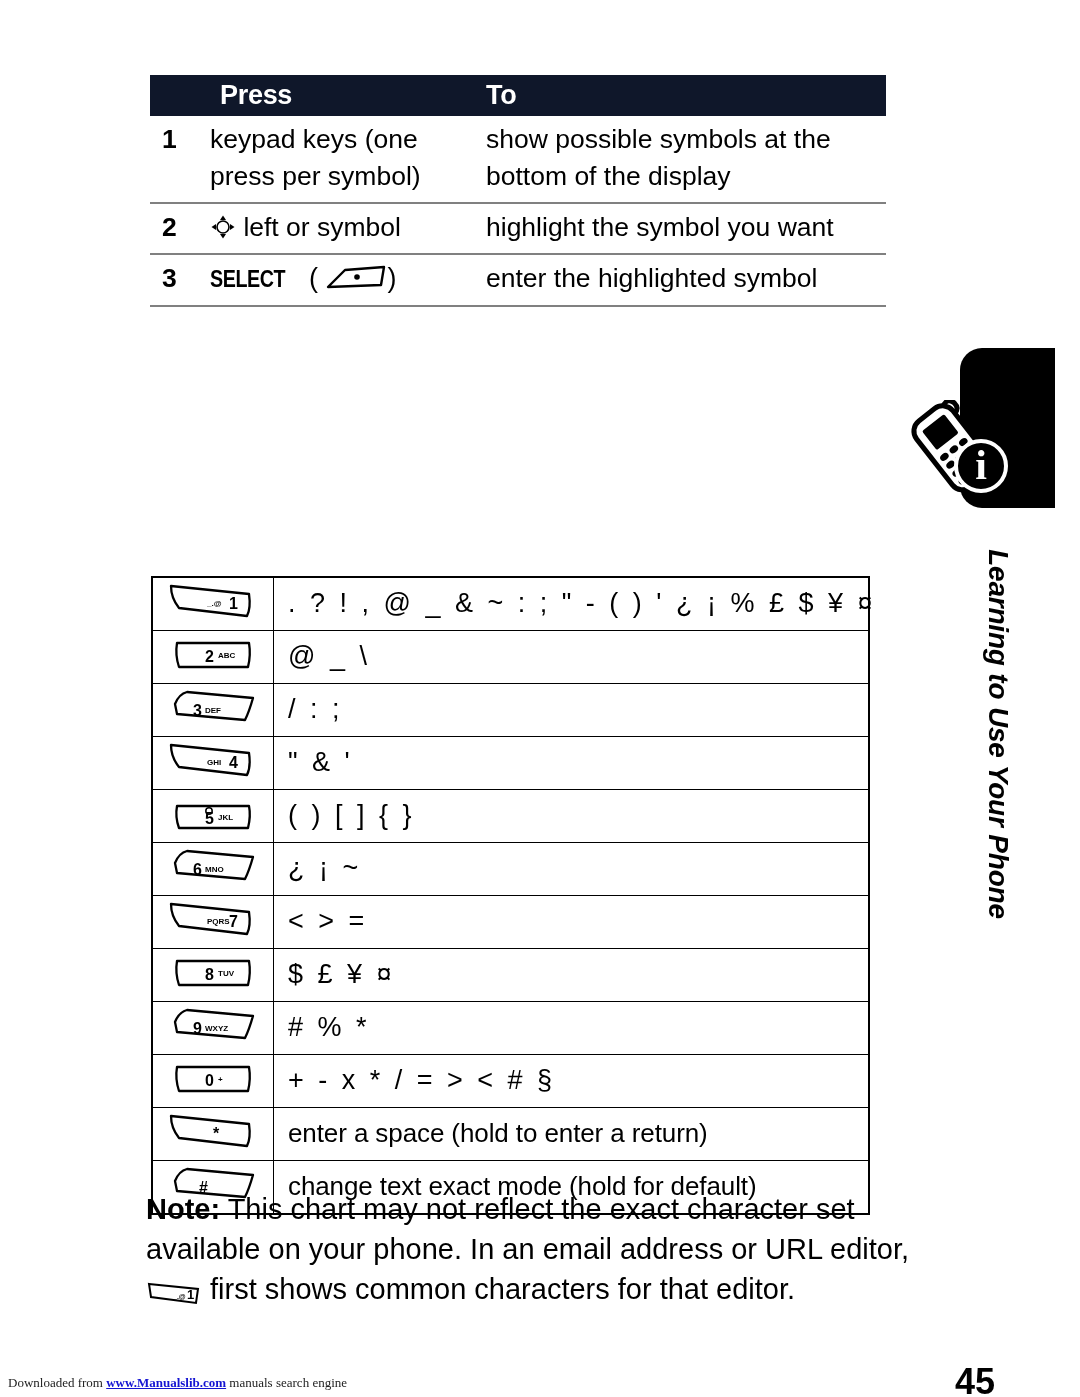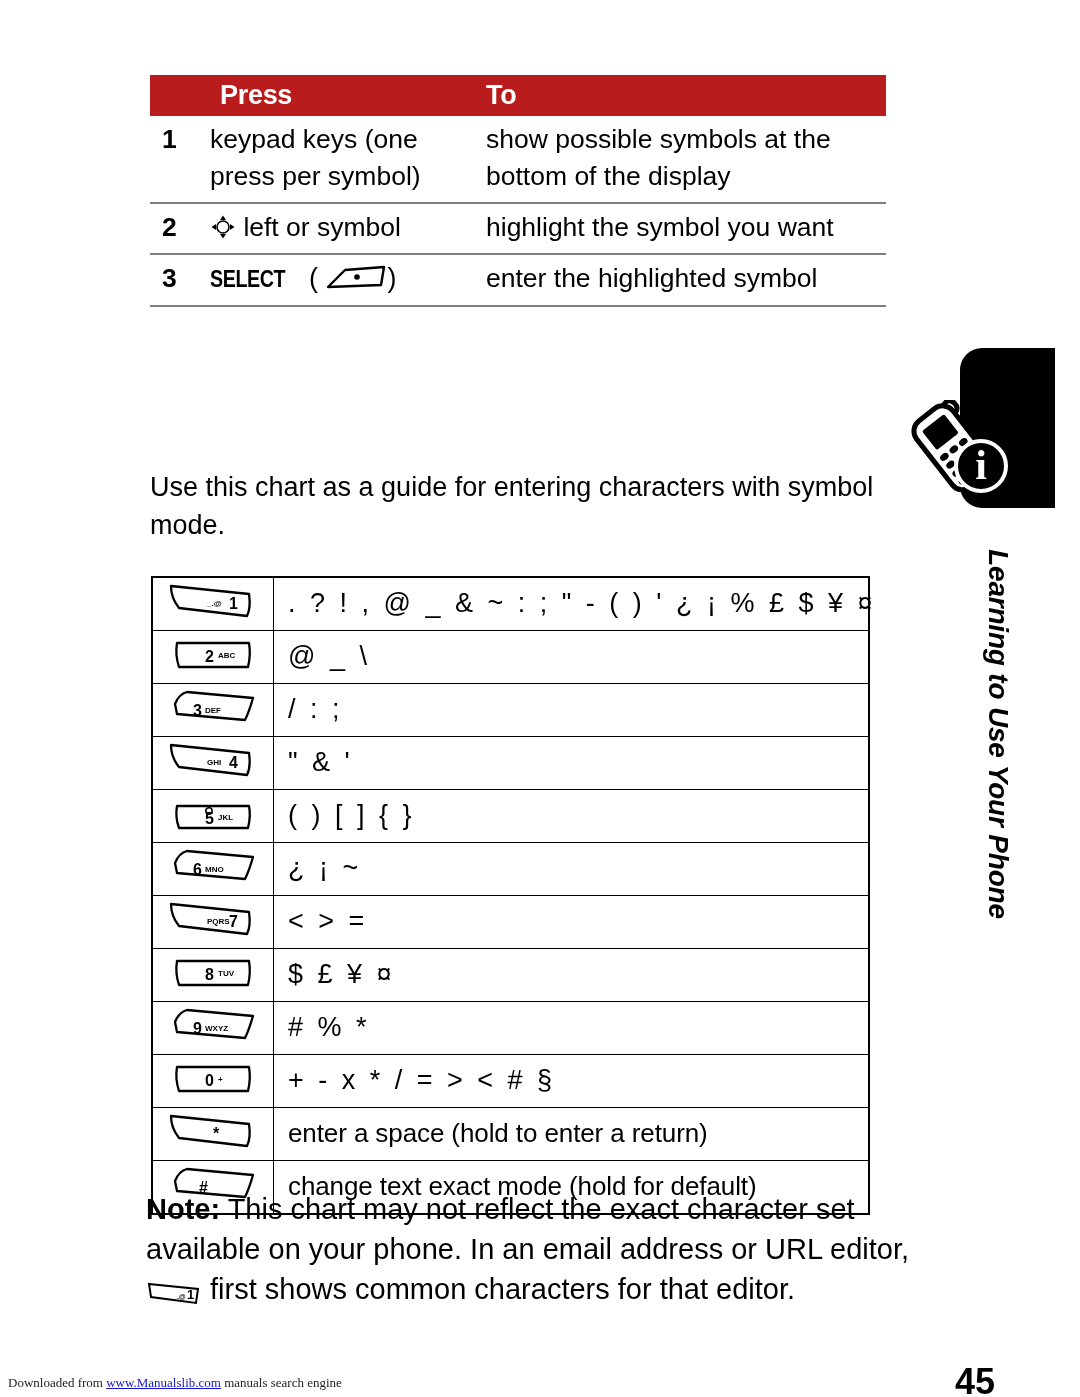--- a/index.html
+++ b/index.html
@@ -28,21 +28,21 @@
   
   .proc-table {
     position: absolute;
     left: 150px;
     top: 75px;
     width: 722px;
     border-collapse: collapse;
     table-layout: fixed;
   }
   .proc-table th {
-    background: #b91c1c;
+    background: #0f172a;
     color: #ffffff;
     text-align: left;
     font-size: 27px;
     font-weight: bold;
     padding: 5px 0 6px 10px;
     letter-spacing: -0.3px;
     line-height: 1.12;
   }
   .proc-table td {
     vertical-align: top;
@@ -134,21 +134,21 @@
     left: 8px;
     top: 1375px;
     font-family: "Liberation Serif", serif;
     font-size: 13px;
     color: #222;
     white-space: nowrap;
   }
   .footer a {
     color: #1414d2;
     text-decoration: underline;
-    font-weight: normal;
+    font-weight: bold;
   }
 
   
   .sidebar {
     position: absolute;
     left: 955px;
     top: 348px;
     width: 100px;
     height: 700px;
   }
@@ -237,21 +237,20 @@
             <svg class="inline-svg" width="62" height="26" viewBox="0 0 62 26" aria-hidden="true">
               <path d="M3 22 L20 5 L59 2 L56 20 Z" fill="none" stroke="#000" stroke-width="2.4" stroke-linejoin="round"></path>
               <circle cx="32" cy="12" r="2.8" fill="#000"></circle>
             </svg></span><span style="font-size:27px;">)</span>
         </td>
         <td class="col-to">enter the highlighted symbol</td>
       </tr>
     </tbody>
   </table>
 
-  <div class="intro">Use this chart as a guide for entering characters with symbol mode.</div>
 
   <table class="sym-table">
     <tbody id="sym-body">
         <tr>
           <td class="sym-key-cell"><svg width="96" height="40" viewBox="0 0 96 40">
               <path d="M6 4 L84 12 Q86 26 82 34 L14 26 Q6 16 6 4 Z" fill="#fff" stroke="#000" stroke-width="2.3" stroke-linejoin="round"></path>
               <text x="64" y="27" font-family="Liberation Sans, sans-serif" font-size="16" font-weight="bold" fill="#000">1</text>
               <text x="42" y="24" font-family="Liberation Sans, sans-serif" font-size="8" font-weight="bold" fill="#000">_.@</text>
             </svg></td>
           <td class="sym-chars">. ? ! , @ _ &amp; ~ : ; " - ( ) ' ¿ ¡ % £ $ ¥ ¤</td>

